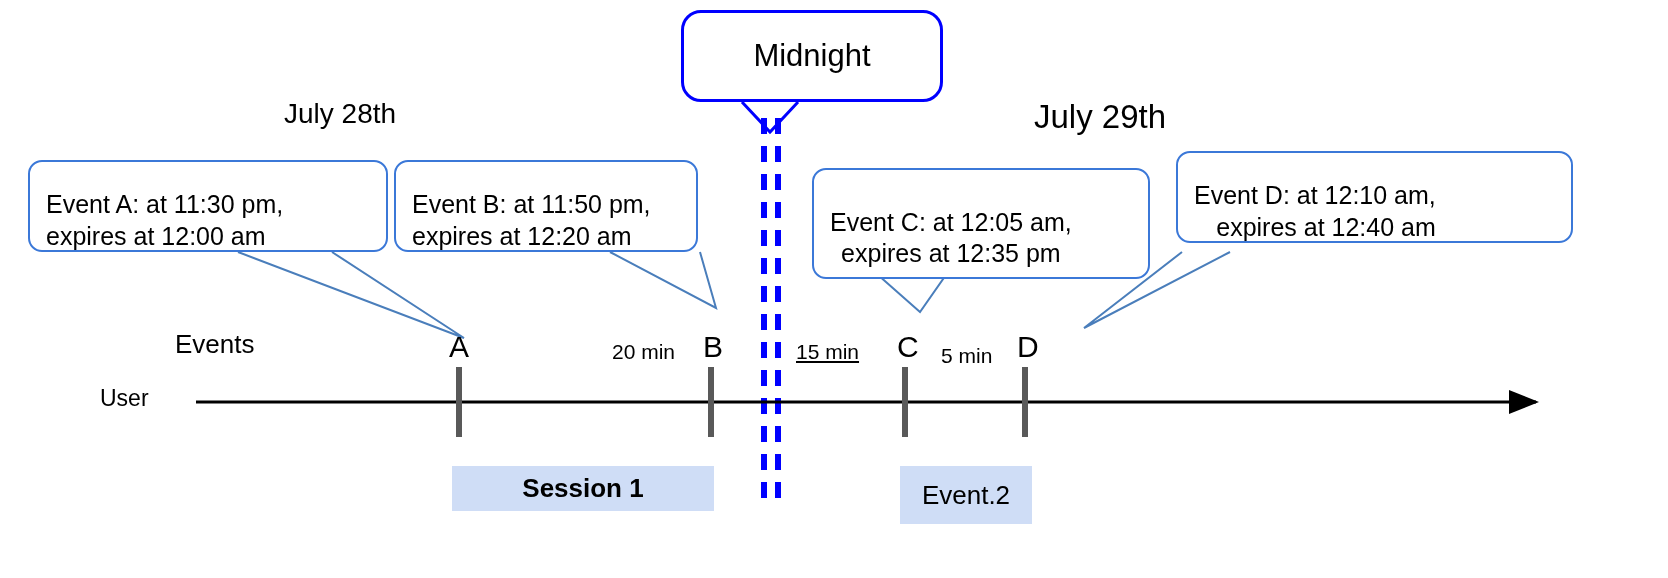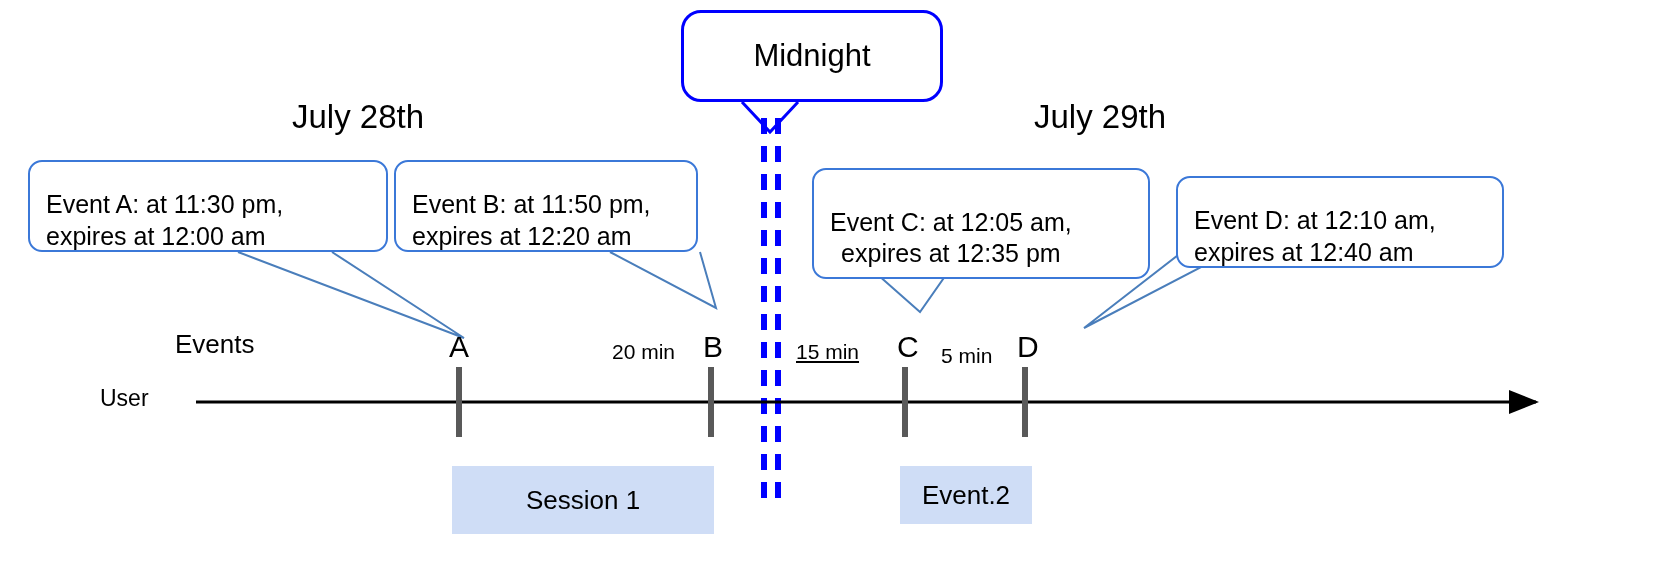--- a/index.html
+++ b/index.html
@@ -42,21 +42,21 @@
     font-size: 25px;
     line-height: 1.25;
     color: #000000;
     white-space: pre-line;
   }
   .callout-text b { font-weight: normal; }
 
   #callout-a { left: 28px;   top: 160px; width: 360px; height: 92px; }
   #callout-b { left: 394px;  top: 160px; width: 304px; height: 92px; }
   #callout-c { left: 812px;  top: 168px; width: 338px; height: 111px; text-align: center; }
-  #callout-d { left: 1176px; top: 176px; width: 328px; height: 92px; }
+  #callout-d { left: 1176px; top: 151px; width: 397px; height: 92px; text-align: right; }
 
   
   #callout-midnight {
     position: absolute;
     left: 681px;
     top: 10px;
     width: 262px;
     height: 92px;
     box-sizing: border-box;
     border: 3px solid #0000ff;
@@ -70,21 +70,21 @@
     font-size: 31px;
     line-height: 1.2;
   }
 
   
   .plain-label {
     position: absolute;
     white-space: nowrap;
     color: #000000;
   }
-  #date-left  { left: 292px;  top: 98px;  font-size: 33px; }
+  #date-left  { left: 284px;  top: 98px;  font-size: 28px; }
   #date-right { left: 1034px; top: 98px;  font-size: 33px; }
 
   #label-events { left: 175px; top: 329px; font-size: 26px; }
   #label-user   { left: 100px; top: 385px; font-size: 23px; }
 
   .event-letter { font-size: 30px; }
   #letter-a { left: 449px;  top: 330px; }
   #letter-b { left: 703px;  top: 330px; }
   #letter-c { left: 897px;  top: 330px; }
   #letter-d { left: 1017px; top: 330px; }
@@ -97,21 +97,21 @@
   
   .session-box {
     position: absolute;
     background: #cfddf6;
     display: flex;
     align-items: center;
     justify-content: center;
     color: #000000;
     font-size: 26px;
   }
-  #session-1 { left: 452px; top: 466px; width: 262px; height: 68px; }
+  #session-1 { left: 452px; top: 466px; width: 262px; height: 45px; font-weight: bold; }
   #session-2 { left: 900px; top: 466px; width: 132px; height: 58px; }
 </style>
 </head>
 <body>
 
 <div id="stage">
 
   <svg id="vector-layer" viewBox="0 0 1668 578" xmlns="http://www.w3.org/2000/svg">
 
     <defs>

